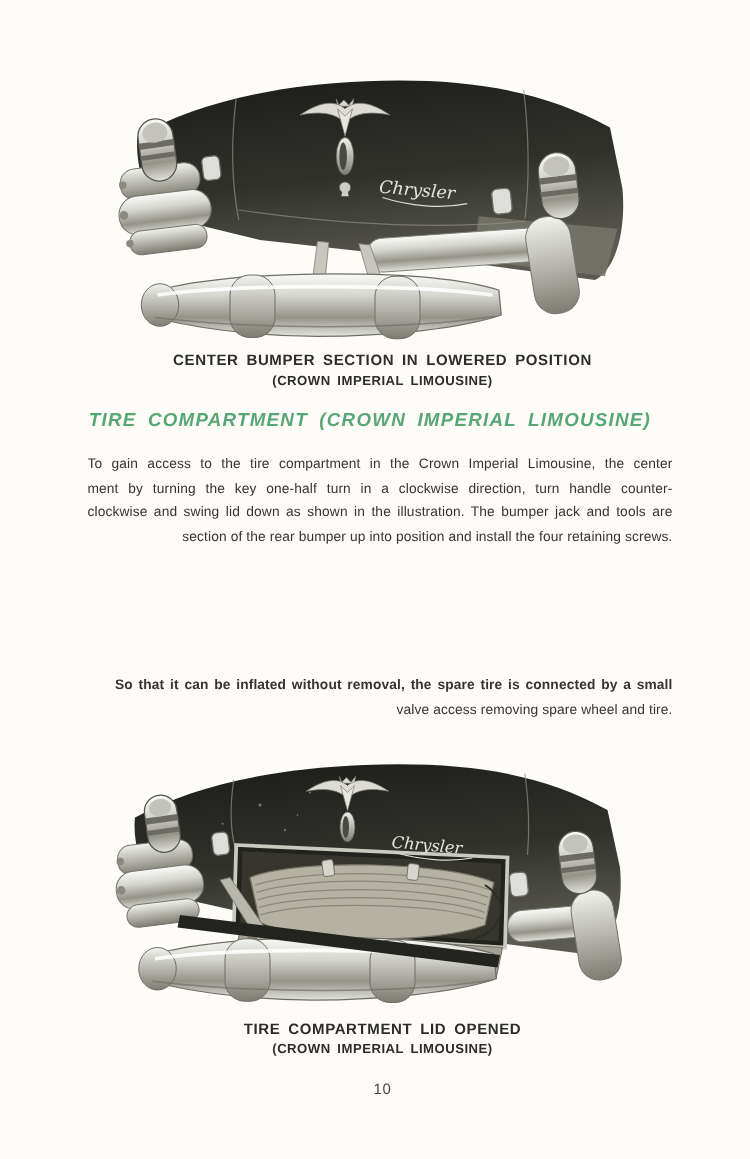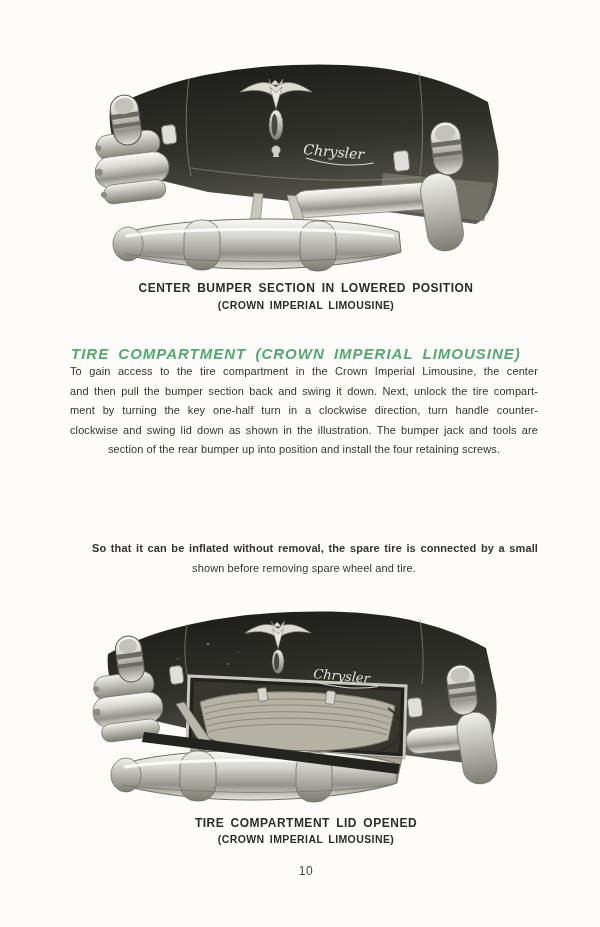--- a/index.html
+++ b/index.html
@@ -16,36 +16,36 @@
   .caption, .subcaption {
     position:absolute; left:6px; width:600px; text-align:center;
     font-weight:bold; color:#2d2c29;
   }
   .caption { font-size:12px; letter-spacing:0.5px; word-spacing:2.5px; }
   .subcaption { font-size:10.5px; letter-spacing:0.4px; word-spacing:2px; }
   .cap1 { top:281px; } .cap1sub { top:299px; }
   .cap2 { top:816px; } .cap2sub { top:833px; }
 
   .heading {
-    position:absolute; left:71px; top:345px; margin:0;
+    position:absolute; left:71px; top:328px; margin:0;
     font-size:15px; font-weight:bold; font-style:italic;
     letter-spacing:1px; word-spacing:4px;
     color:#55a873;
   }
 
   .para { position:absolute; left:70px; width:468px; }
   .para-1 { top:362px; }
   .para-2 { top:539px; }
   .bodyline {
     font-size:11px; line-height:19.6px; height:19.6px; overflow:hidden;
     letter-spacing:0.1px; color:#363430;
   }
   .jline { text-align:justify; text-align-last:justify; }
   .jline::after { content:""; display:inline-block; width:100%; height:0; }
-  .lline { text-align:center; }
+  .lline { text-align:right; }
   .indent { padding-left:22px;font-weight:bold; }
 
   .pagenum {
     position:absolute; top:864px; left:6px; width:600px;
     text-align:center; font-size:12px; color:#45433e; letter-spacing:0.5px;
   }
 </style>
 </head>
 <body>
 
@@ -132,29 +132,28 @@
     </svg>
   </div>
 
   <div class="caption cap1">CENTER BUMPER SECTION IN LOWERED POSITION</div>
   <div class="subcaption cap1sub">(CROWN IMPERIAL LIMOUSINE)</div>
 
   <h2 class="heading">TIRE COMPARTMENT (CROWN IMPERIAL LIMOUSINE)</h2>
 
   <div class="para para-1">
     <div class="bodyline jline">To gain access to the tire compartment in the Crown Imperial Limousine, the center</div>
-    <div class="bodyline jline">and then pull the bumper section back and swing it down. Next, unlock the tire compart-</div>
     <div class="bodyline jline">ment by turning the key one-half turn in a clockwise direction, turn handle counter-</div>
     <div class="bodyline jline">clockwise and swing lid down as shown in the illustration. The bumper jack and tools are</div>
     <div class="bodyline lline">section of the rear bumper up into position and install the four retaining screws.</div>
   </div>
 
   <div class="para para-2">
     <div class="bodyline jline indent">So that it can be inflated without removal, the spare tire is connected by a small hose</div>
-    <div class="bodyline lline">shown before removing spare wheel and tire.</div>
+    <div class="bodyline lline">valve access removing spare wheel and tire.</div>
   </div>
 
   <div class="fig fig-bottom">
     <svg viewBox="0 0 425 205" width="425" height="205">
       <path d="M20,50 C66,25 128,11 203,8 C283,5 344,14 398,44 L408,90 C411,124 402,152 386,160 L300,149 L120,129 L36,110 C24,91 18,67 20,50 Z" fill="url(#gBody)"></path>
       <g fill="#b9b9b0" opacity="0.55">
         <circle cx="120" cy="40" r="1.2"></circle>
           <circle cx="140" cy="60" r="0.9"></circle>
           <circle cx="105" cy="75" r="1.1"></circle>
         <circle cx="160" cy="30" r="0.8"></circle>

